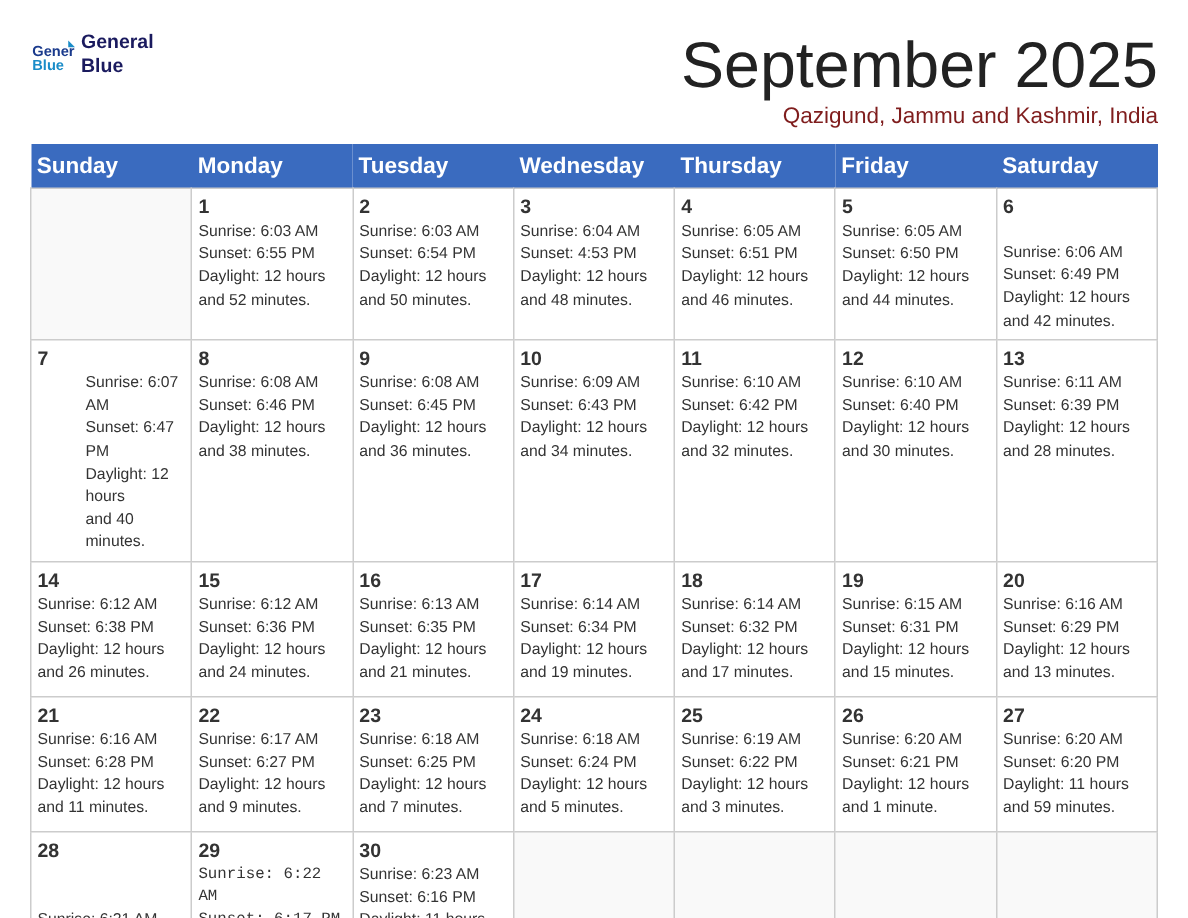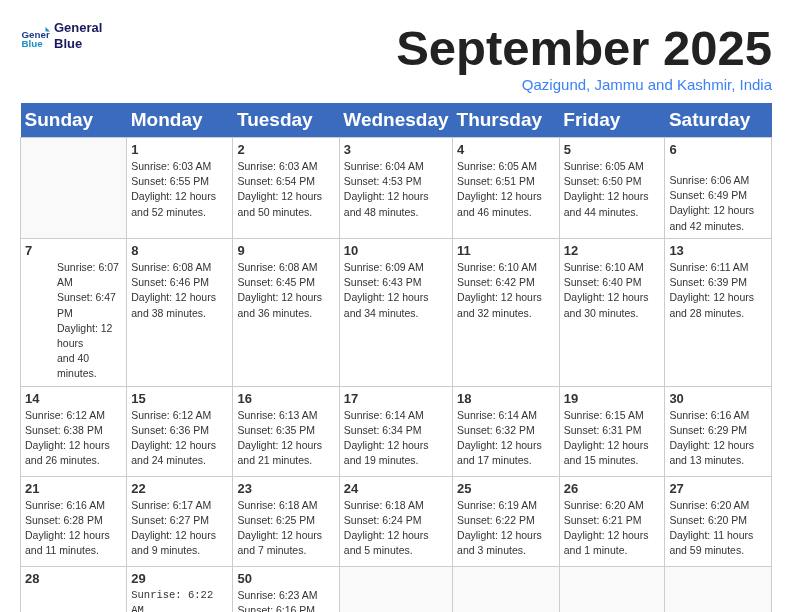--- a/index.html
+++ b/index.html
@@ -30,40 +30,40 @@
       line-height: 1.2;
     }
     .logo-icon {
       width: 30px;
       height: 30px;
     }
     .title-area {
       text-align: right;
     }
     .month-title {
-      font-size: 49px;
-      font-weight: bold;
+      font-size: 43px;
+      font-weight: normal;
       color: #222;
       text-align: right;
     }
     .subtitle {
       font-size: 15px;
-      color: #3b82f6;
+      color: #7f1d1d;
     }
     table {
       width: 100%;
       border-collapse: collapse;
       font-size: 11px;
     }
     thead tr th {
       background-color: #3a6bbf;
       color: #fff;
       padding: 6px 4px;
       text-align: left;
-      font-size: 19px;
+      font-size: 15px;
       font-weight: bold;
     }
     tbody tr td {
       border: 1px solid #ccc;
       vertical-align: top;
       padding: 4px;
       width: calc(100% / 7);
       height: 90px;
       color: #333;
     }
@@ -249,21 +249,21 @@
 and 17 minutes.</div>
         </td>
         <td>
           <span class="day-num">19</span>
           <div class="day-info" style="white-space: pre-line;">Sunrise: 6:15 AM
 Sunset: 6:31 PM
 Daylight: 12 hours
 and 15 minutes.</div>
         </td>
         <td>
-          <span class="day-num">30</span>
+          <span class="day-num">20</span>
           <div class="day-info" style="white-space: pre-line;">Sunrise: 6:16 AM
 Sunset: 6:29 PM
 Daylight: 12 hours
 and 13 minutes.</div>
         </td>
       </tr>
       <tr>
         <td>
           <span class="day-num">21</span>
           <div class="day-info" style="white-space: pre-line;">Sunrise: 6:16 AM
@@ -323,21 +323,21 @@
 and 57 minutes.</div>
         </td>
         <td>
           <span class="day-num">29</span>
           <div class="day-info" style="white-space: pre-line; font-family: Liberation Mono, monospace;">Sunrise: 6:22 AM
 Sunset: 6:17 PM
 Daylight: 11 hours
 and 55 minutes.</div>
         </td>
         <td>
-          <span class="day-num">50</span>
+          <span class="day-num">30</span>
           <div class="day-info" style="white-space: pre-line;">Sunrise: 6:23 AM
 Sunset: 6:16 PM
 Daylight: 11 hours
 and 53 minutes.</div>
         </td>
         <td class="empty"></td>
         <td class="empty"></td>
         <td class="empty"></td>
         <td class="empty"></td>
       </tr>

